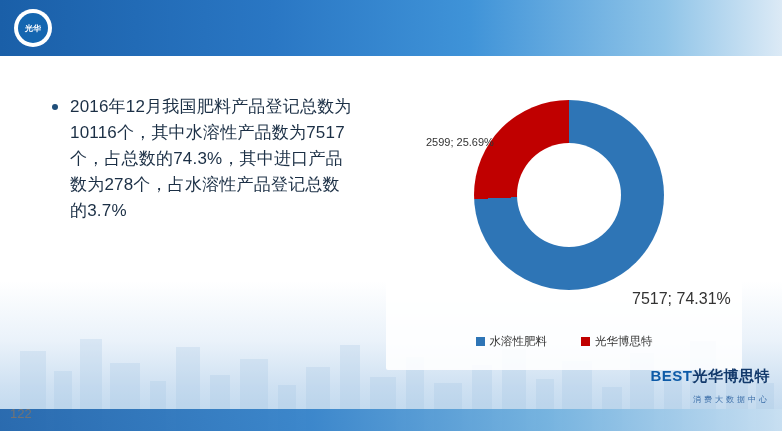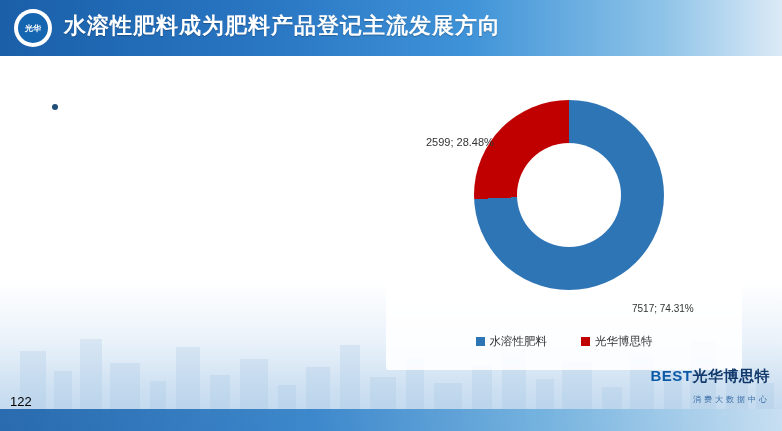--- a/index.html
+++ b/index.html
@@ -74,31 +74,31 @@
     position:absolute;inset:0;border-radius:50%;
   }
   .donut-hole{
     position:absolute;left:50%;top:50%;transform:translate(-50%,-50%);
     width:104px;height:104px;border-radius:50%;background:#ffffff;
   }
   .label-a{
     position:absolute;left:40px;top:52px;font-size:11px;color:#333;white-space:nowrap;
   }
   .label-b{
-    position:absolute;left:246px;top:219px;font-size:10px;color:#333;white-space:nowrap;
+    position:absolute;left:246px;top:206px;font-size:16px;color:#333;white-space:nowrap;
   }
   .legend{
     position:absolute;left:0;top:250px;width:356px;
     display:flex;justify-content:center;gap:34px;align-items:center;
   }
   .legend-item{display:flex;align-items:center;gap:5px;font-size:11.5px;color:#333;}
   .legend-swatch{width:9px;height:9px;display:inline-block;}
   
   .page-num{
-    position:absolute;left:10px;bottom:22px;font-size:13px;color:#000000;
+    position:absolute;left:10px;bottom:10px;font-size:13px;color:#737373;
   }
   .brand{
     position:absolute;right:12px;bottom:26px;text-align:right;line-height:1.1;
   }
   .brand-main{
     font-size:15px;font-weight:bold;color:#12396b;letter-spacing:.5px;
   }
   .brand-main .best{color:#0d5aa7;}
   .brand-sub{
     font-size:8px;color:#3b6ea8;letter-spacing:3px;margin-top:12px;
@@ -138,35 +138,35 @@
         <rect x="756" y="72" width="18" height="48"></rect>
       </g>
     </svg>
     <div class="footer-strip"></div>
   </div>
 
   <div class="header">
     <div class="header-logo">
       <div class="ring">光华</div>
     </div>
-    <div class="header-title">水溶性肥料成为肥料产品登记主流发展方向</div>
   </div>
 
   <div class="bullets">
     <div class="bullet">
       <span class="dot"></span>
+      <span>2016年12月我国肥料产品登记总数为 10116个，其中水溶性产品数为7517个，占总数的74.3%，其中进口产品数为278个，占水溶性产品登记总数的3.7%</span>
     </div>
   </div>
 
   <div class="chart-panel">
     <div class="donut-wrap">
       <div class="donut" id="donut" style="background: conic-gradient(rgb(46, 117, 182) 0deg, rgb(46, 117, 182) 267.52deg, rgb(192, 0, 0) 267.52deg, rgb(192, 0, 0) 360deg);"></div>
       <div class="donut-hole"></div>
     </div>
-    <div class="label-a">2599; 28.48%</div>
+    <div class="label-a">2599; 25.69%</div>
     <div class="label-b">7517; 74.31%</div>
 
     <div class="legend">
       <div class="legend-item">
         <span class="legend-swatch" id="sw0" style="background: rgb(46, 117, 182);"></span>
         <span>水溶性肥料</span>
       </div>
       <div class="legend-item">
         <span class="legend-swatch" id="sw1" style="background: rgb(192, 0, 0);"></span>
         <span>光华博思特</span>

